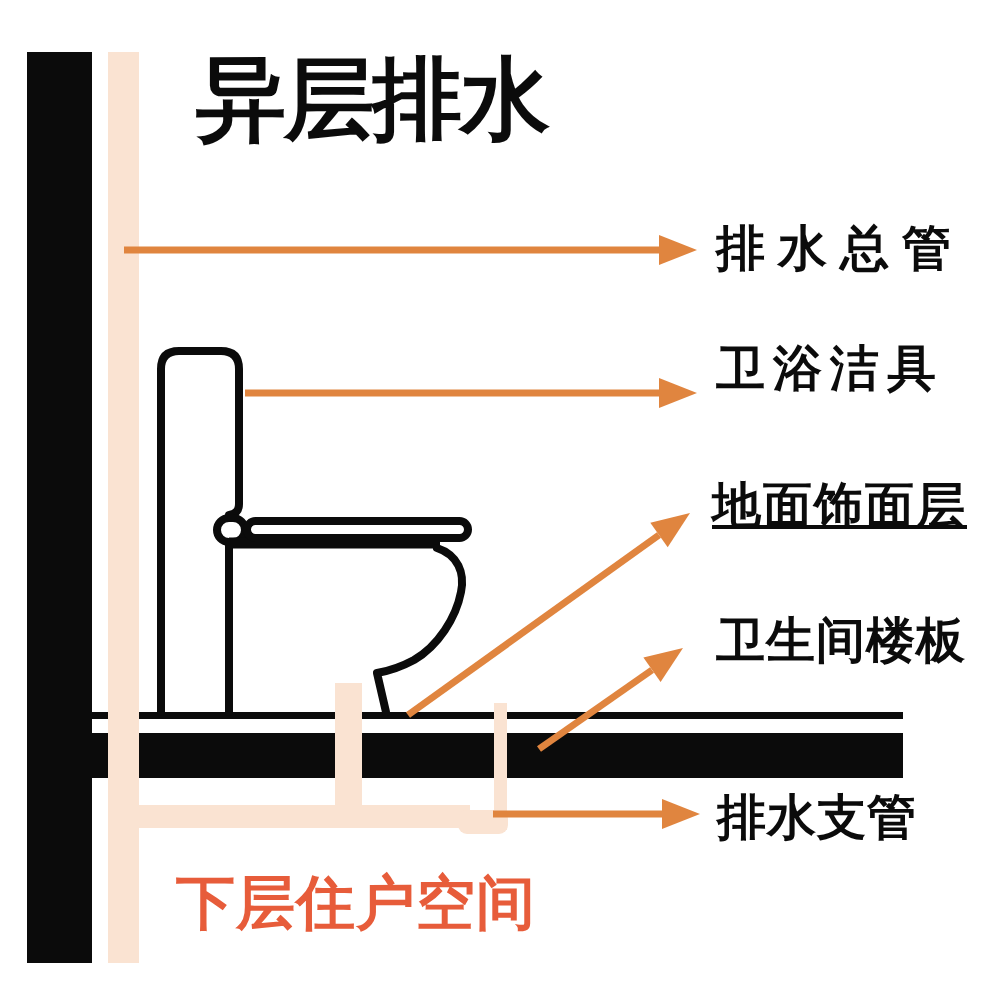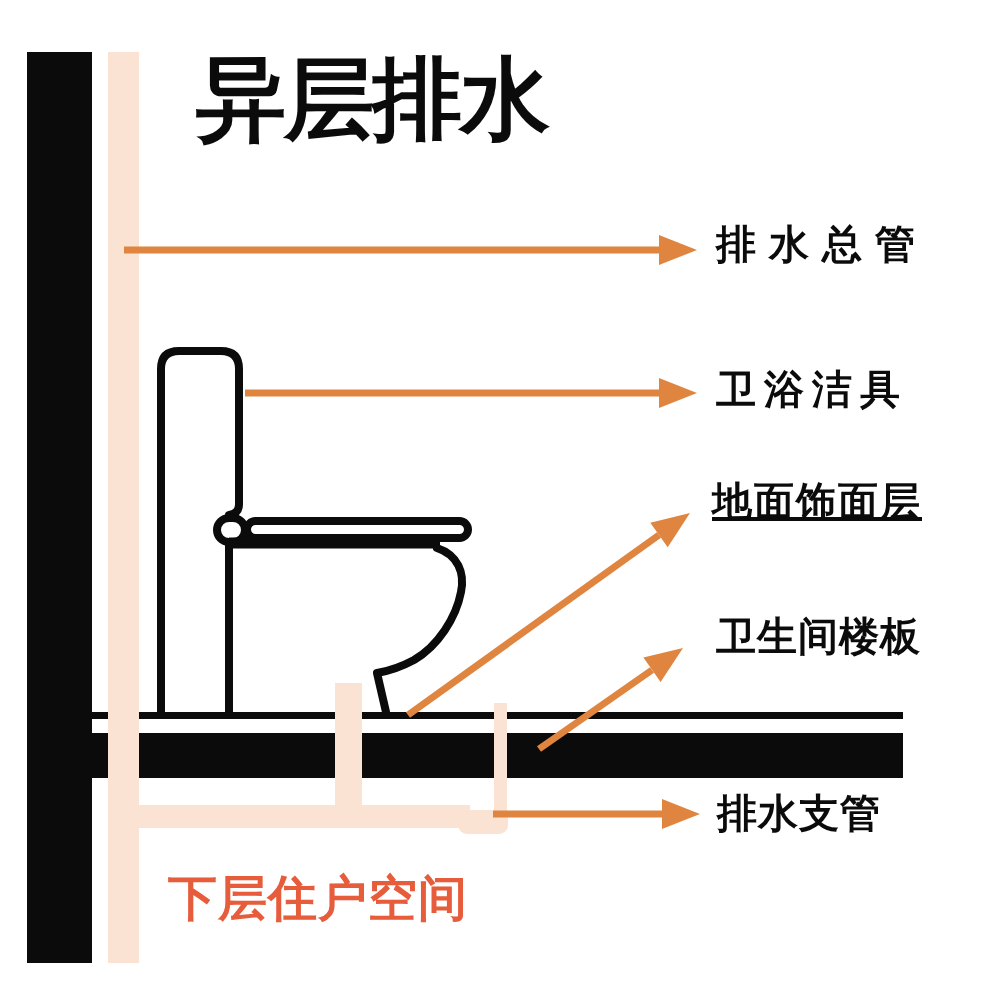--- a/index.html
+++ b/index.html
@@ -17,31 +17,31 @@
                    stroke-linecap:round; stroke-linejoin:round; }
   .seat-underline{ fill:none; stroke:var(--c-ink,#0b0b0b); stroke-width:11; stroke-linecap:butt; }
   .arrow-line { fill:none; stroke:var(--c-arrow-orange,#e0853f); stroke-width:7; stroke-linecap:butt; }
   .arrow-head { fill:var(--c-arrow-orange,#e0853f); stroke:none; }
   .title {
     position:absolute; left:196px; top:54px;
     font-size:90px; font-weight:800; letter-spacing:-2px;
     color:var(--c-ink,#0b0b0b); line-height:1; white-space:nowrap;
   }
   .label {
-    position:absolute; font-size:40px; font-weight:600;
+    position:absolute; font-size:49px; font-weight:600;
     color:var(--c-ink,#0b0b0b); line-height:1; white-space:nowrap;
   }
   .lbl-main-stack   { left:716px; top:224px; letter-spacing:13px; }
-  .lbl-fixture      { left:716px; top:369px; letter-spacing:8px; }
+  .lbl-fixture      { left:716px; top:344px; letter-spacing:8px; }
   .lbl-floor-finish { left:712px; top:481px; letter-spacing:2px;text-decoration:underline; }
   .lbl-slab         { left:716px; top:616px; letter-spacing:1px; }
   .lbl-branch       { left:717px; top:793px; letter-spacing:1px; }
   .footer {
-    position:absolute; left:168px; top:874px;
-    font-size:49px; font-weight:700; letter-spacing:1px;
+    position:absolute; left:176px; top:874px;
+    font-size:59px; font-weight:700; letter-spacing:1px;
     color:var(--c-footer-orange,#e75c3a); line-height:1; white-space:nowrap;
   }
 </style>
 </head>
 <body>
 
 <div class="canvas">
 
   <svg width="1000" height="1000" viewBox="0 0 1000 1000">
 

